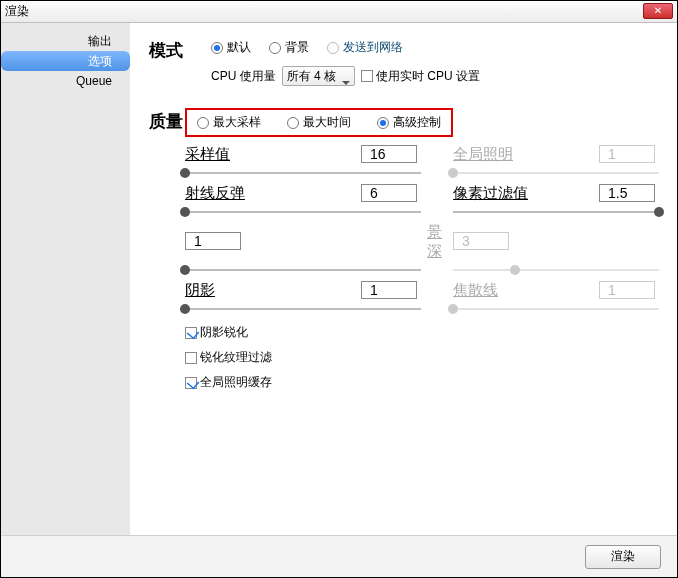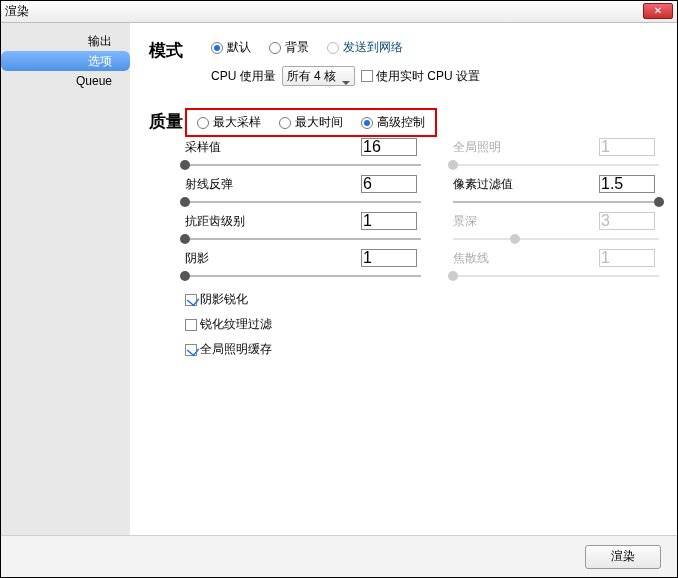--- a/index.html
+++ b/index.html
@@ -153,39 +153,40 @@
     width: 10px; height: 10px;
     border: solid #1e6fe8;
     border-width: 0 0 2px 2px;
     transform: rotate(-50deg) scale(0.75);
   }
 
   .quality-highlight {
     border: 2px solid #e10000;
     padding: 4px 10px;
     display: inline-flex;
-    gap: 18px;
-    align-items: center;
+    gap: 26px;
+    align-items: center;
+    margin-bottom: 6px;
   }
 
   .param-grid {
     display: grid;
     grid-template-columns: 170px 60px 20px 140px 60px;
     column-gap: 6px;
     row-gap: 2px;
     align-items: center;
   }
-  .param-label { font-size: 12px; padding-top: 2px;}
+  .param-label { font-size: 15px; padding-top: 2px; text-decoration: underline;}
   .param-label.disabled { color: #aaa; }
   .num-input {
     width: 56px;
     height: 18px;
     border: 1px solid #888;
-    padding: 0 1px;
-    font-size: 16px;
+    padding: 0 8px;
+    font-size: 14px;
     background: #fff;
     color: #000;
   }
   .num-input.disabled {
     background: #fff;
     color: #bbb;
     border-color: #ccc;
   }
   .slider {
     grid-column: span 2;
@@ -335,21 +336,20 @@
                   <div class="thumb"></div>
                 </div>
               </div>
             <div></div>
             <div class="slider right">
                 <div class="track">
                   <div class="thumb"></div>
                 </div>
               </div>
 
-            <div class="param-label">抗距齿级别</div>
             <input class="num-input" value="1" style="">
             <div></div>
             <div class="param-label disabled">景深</div>
             <input class="num-input disabled" disabled="" value="3" style="">
             <div class="slider">
                 <div class="track">
                   <div class="thumb"></div>
                 </div>
               </div>
             <div></div>

